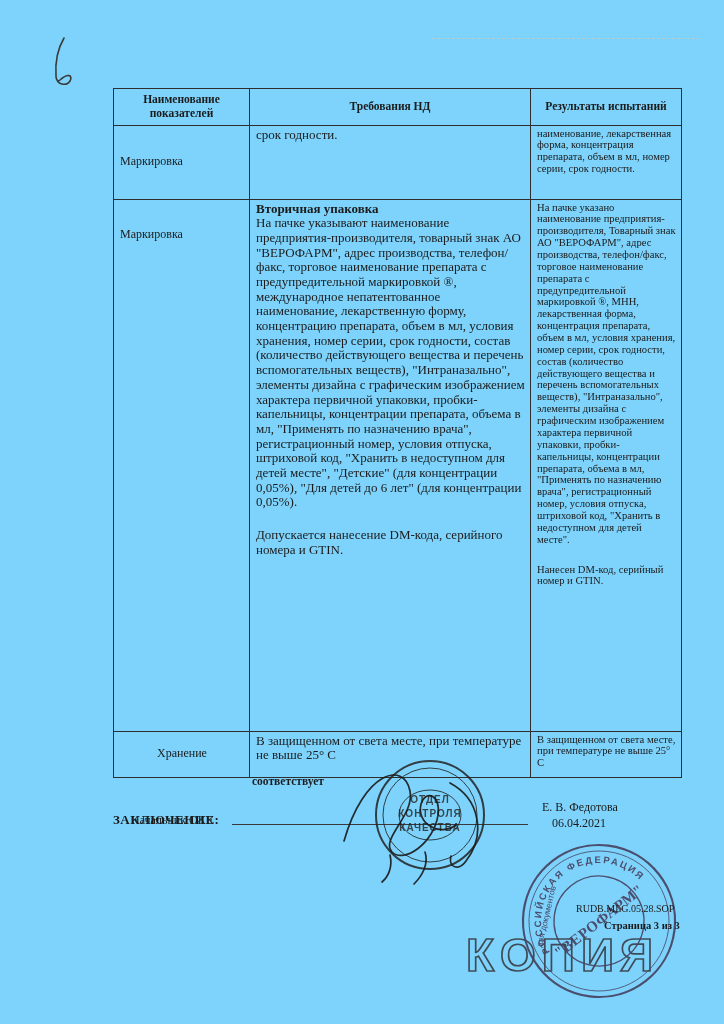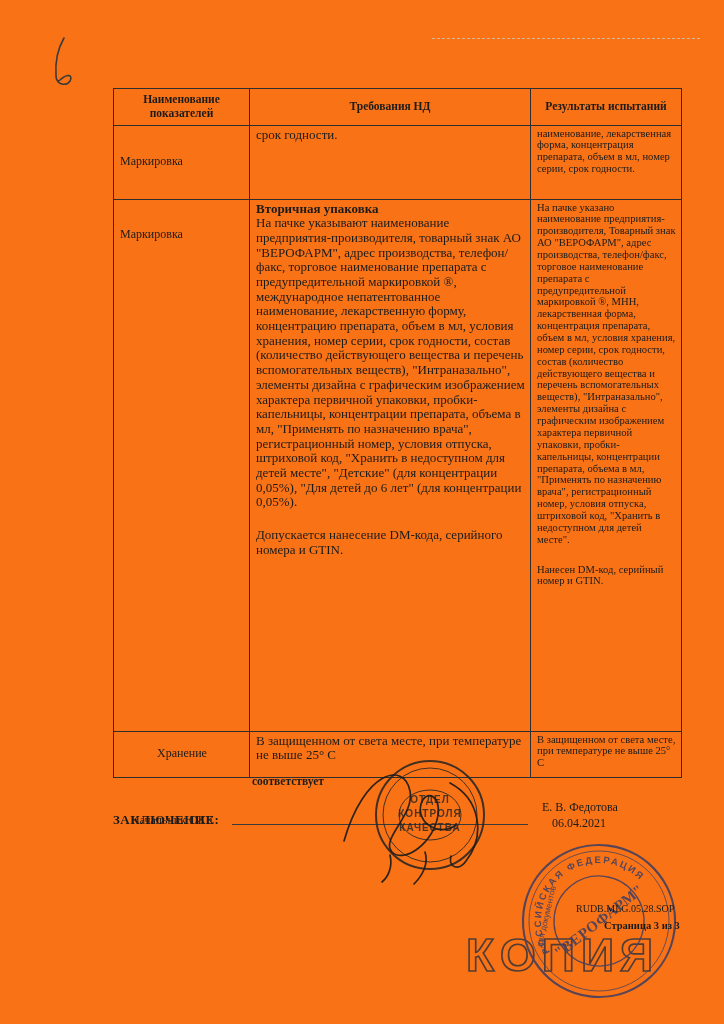--- a/index.html
+++ b/index.html
@@ -1,17 +1,17 @@
 <!DOCTYPE html>
 <html><head>
 <meta charset="utf-8">
 <style>
   html,body{margin:0;padding:0;background:#888;}
   .page{
-    position:relative;width:724px;height:1024px;background:#f97316;overflow:hidden;
+    position:relative;width:724px;height:1024px;background:#7dd3fc;overflow:hidden;
     font-family:"Liberation Serif","DejaVu Serif",serif;color:#1b1b1b;margin:0 auto;
   }
   
   .scan-dash{position:absolute;left:432px;top:38px;width:268px;border-top:1px dashed #c9c9c2;opacity:.8;}
   .hand-mark{position:absolute;left:40px;top:34px;}
   
   table.spec{
     position:absolute;left:113px;top:88px;width:568px;border-collapse:collapse;table-layout:fixed;
   }
   .spec col.c1{width:136px}.spec col.c2{width:281px}.spec col.c3{width:151px}

